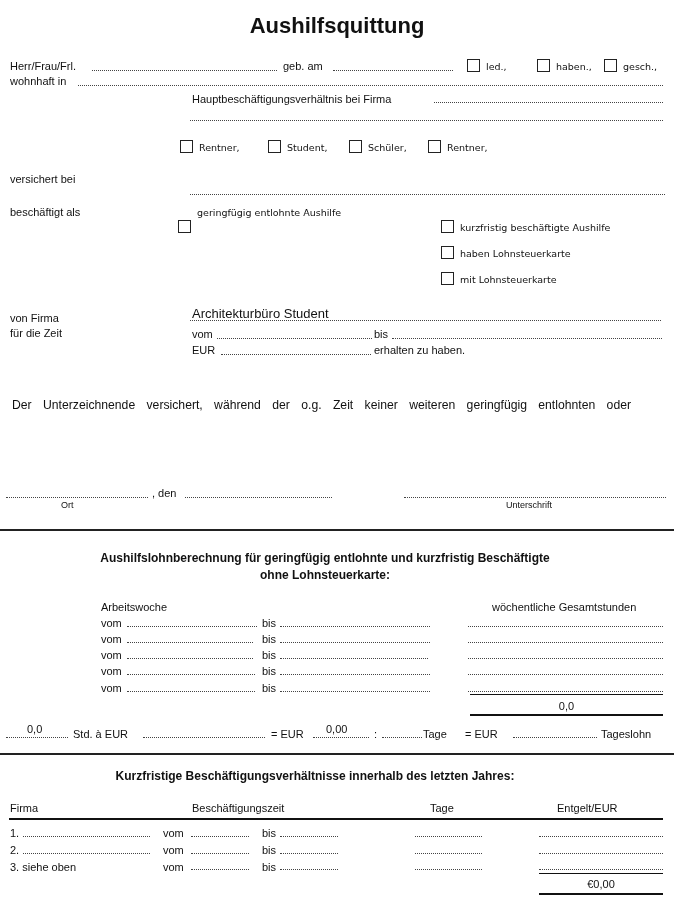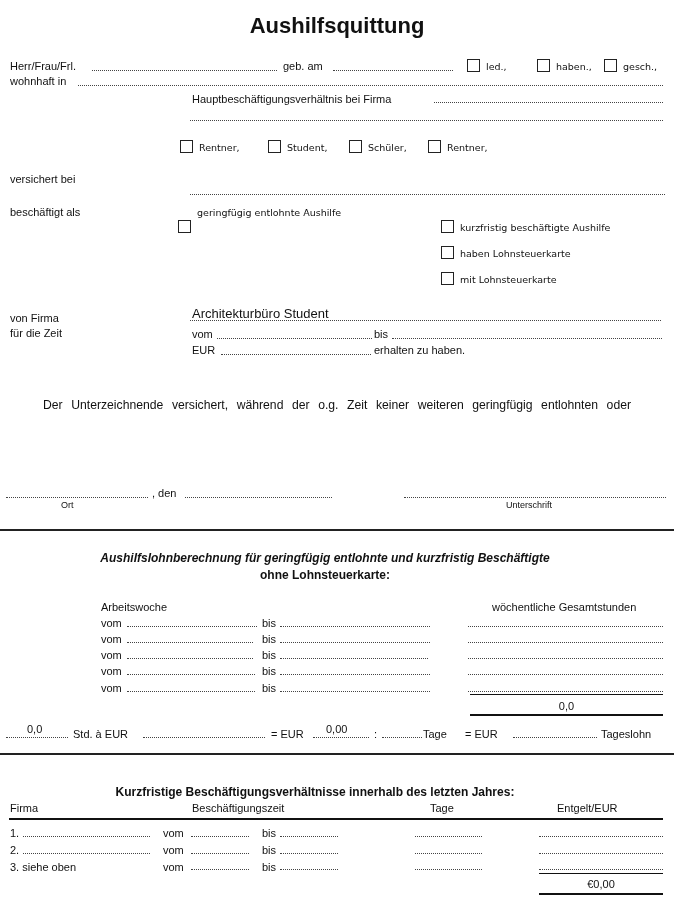--- a/index.html
+++ b/index.html
@@ -11,21 +11,21 @@
   .t9  { font-size:9px; line-height:11px; }
   .title { font-size:22px; font-weight:bold; line-height:26px; }
   .bold12 { font-size:12px; font-weight:bold; line-height:15px; }
   .dots { position:absolute; height:0; border-bottom:1px dotted #444; }
   .cb { position:absolute; width:11px; height:11px; border:1px solid #222; background:#fff; }
   .hr { position:absolute; left:0; width:674px; height:0; border-top:2px solid #222; }
   .rule { position:absolute; height:0; border-top:2px solid #111; }
   .rule1 { position:absolute; height:0; border-top:1px solid #111; }
   .center { text-align:center; }
   .para { position:absolute; left:12px; width:619px; font-size:12.2px; line-height:16.5px; text-align:justify; }
-  .para span { display:block;margin-left:31px; }
+  .para span { display:block; }
   .para .last { text-align-last:left; }
   .para .jl { text-align-last:justify; }
 </style>
 </head>
 <body>
 
 <div class="abs title center" style="left:0;width:674px;top:13px;">Aushilfsquittung</div>
 
 <div class="abs t12" style="left:10px;top:59px;">Herr/Frau/Frl.</div>
 <div class="dots" style="left:92px;top:70px;width:185px;"></div>
@@ -88,21 +88,21 @@
 
 <div class="dots" style="left:6px;top:497px;width:142px;"></div>
 <div class="abs t12" style="left:152px;top:486px;">, den</div>
 <div class="dots" style="left:185px;top:497px;width:147px;"></div>
 <div class="abs t9" style="left:61px;top:500px;">Ort</div>
 <div class="dots" style="left:404px;top:497px;width:262px;"></div>
 <div class="abs t9" style="left:506px;top:500px;">Unterschrift</div>
 
 <div class="hr" style="top:529px;"></div>
 
-<div class="abs bold12 center" style="left:0;width:650px;top:551px;font-style:italic;">Aushilfslohnberechnung für geringfügig entlohnte und kurzfristig Beschäftigte</div>
+<div class="abs bold12 center" style="left:0;width:650px;top:551px;">Aushilfslohnberechnung für geringfügig entlohnte und kurzfristig Beschäftigte</div>
 <div class="abs bold12 center" style="left:0;width:650px;top:568px;">ohne Lohnsteuerkarte:</div>
 
 <div class="abs t12" style="left:101px;top:600px;">Arbeitswoche</div>
 <div class="abs t12" style="left:492px;top:600px;">wöchentliche Gesamtstunden</div>
 
 <div class="abs t12" style="left:101px;top:616px;">vom</div>
 <div class="dots" style="left:127px;top:626px;width:130px;"></div>
 <div class="abs t12" style="left:262px;top:616px;">bis</div>
 <div class="dots" style="left:280px;top:626px;width:150px;"></div>
 <div class="dots" style="left:468px;top:626px;width:195px;"></div>
@@ -144,21 +144,21 @@
 <div class="abs t12" style="left:326px;top:722px;">0,00</div>
 <div class="abs t12" style="left:374px;top:727px;">:</div>
 <div class="dots" style="left:382px;top:737px;width:40px;"></div>
 <div class="abs t12" style="left:423px;top:727px;">Tage</div>
 <div class="abs t12" style="left:465px;top:727px;">= EUR</div>
 <div class="dots" style="left:513px;top:737px;width:84px;"></div>
 <div class="abs t12" style="left:601px;top:727px;">Tageslohn</div>
 
 <div class="hr" style="top:753px;"></div>
 
-<div class="abs bold12 center" style="left:0;width:630px;top:769px;margin-top:16px;">Kurzfristige Beschäftigungsverhältnisse innerhalb des letzten Jahres:</div>
+<div class="abs bold12 center" style="left:0;width:630px;top:769px;">Kurzfristige Beschäftigungsverhältnisse innerhalb des letzten Jahres:</div>
 
 <div class="abs t12" style="left:10px;top:801px;">Firma</div>
 <div class="abs t12" style="left:192px;top:801px;">Beschäftigungszeit</div>
 <div class="abs t12" style="left:430px;top:801px;">Tage</div>
 <div class="abs t12" style="left:557px;top:801px;">Entgelt/EUR</div>
 <div class="rule" style="left:9px;top:818px;width:654px;"></div>
 
 <div class="abs t12" style="left:10px;top:826px;">1.</div>
 <div class="dots" style="left:23px;top:836px;width:127px;"></div>
 <div class="abs t12" style="left:163px;top:826px;">vom</div>

